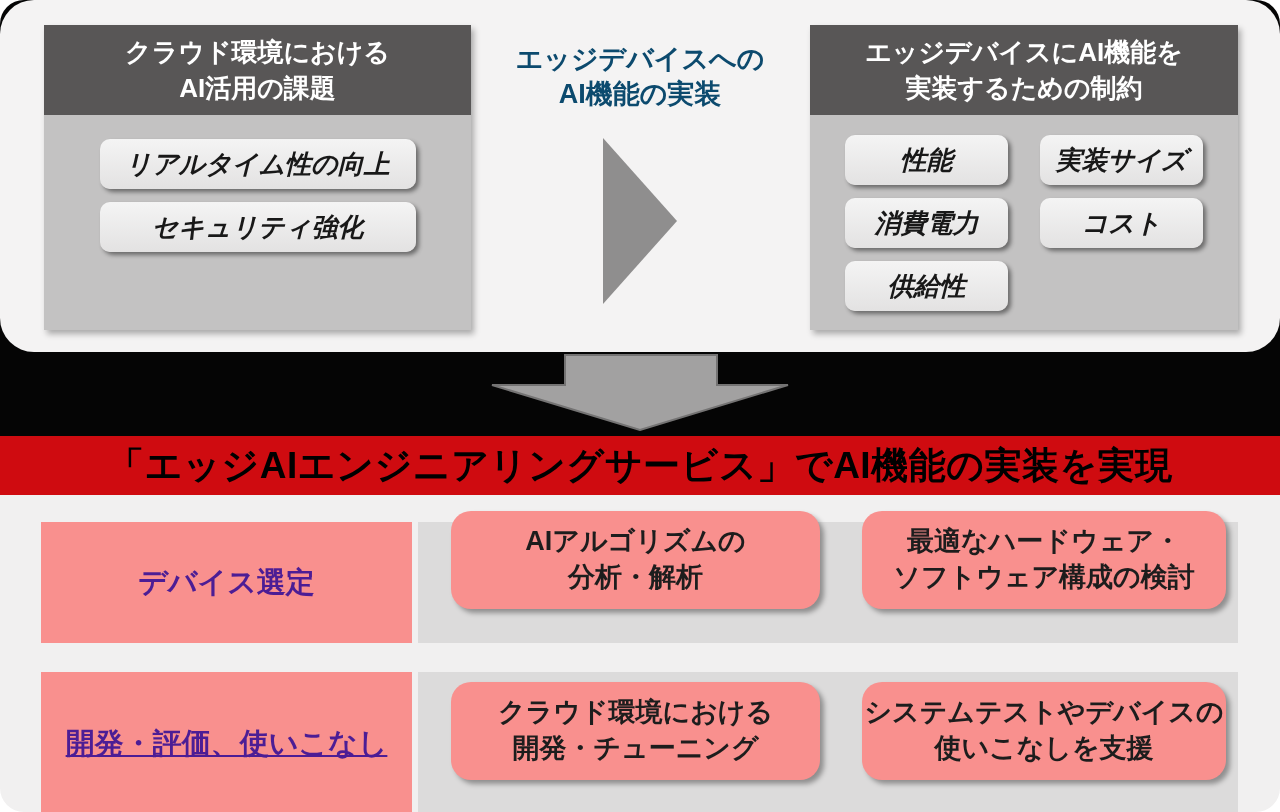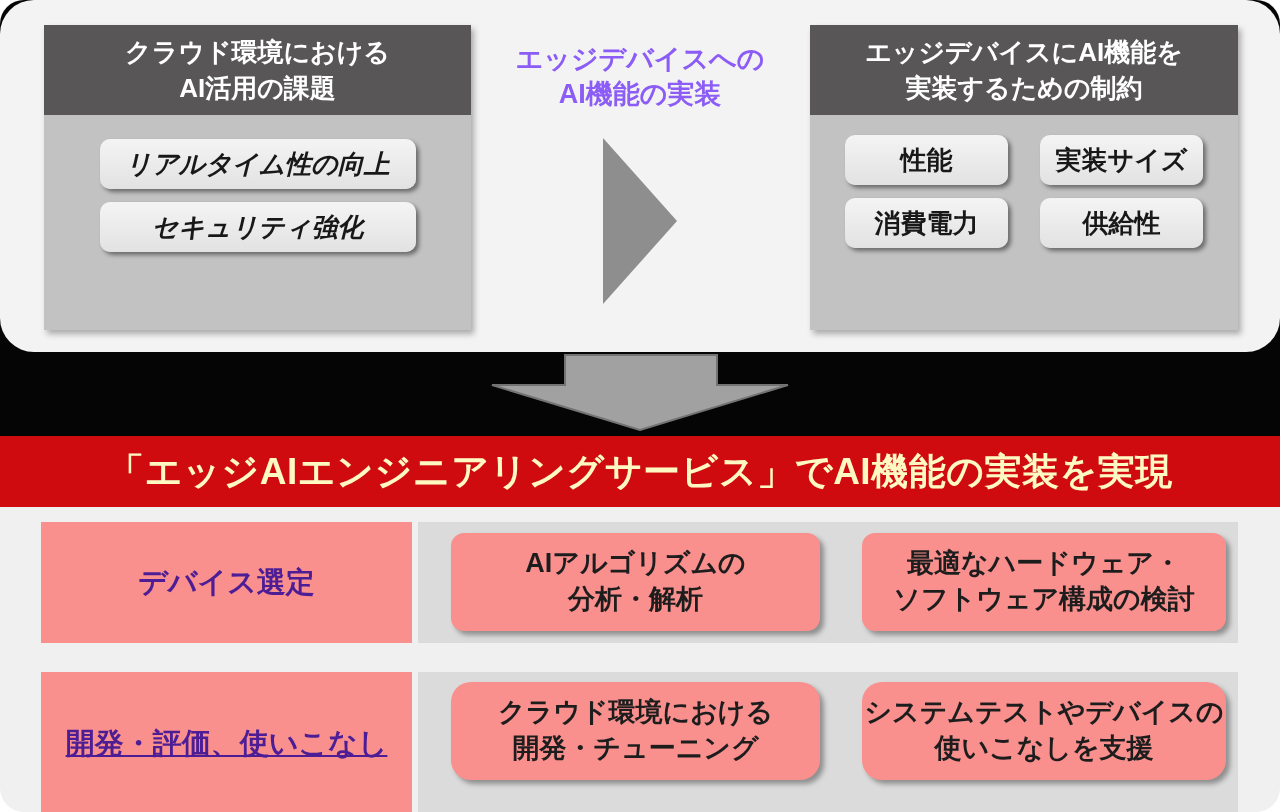--- a/index.html
+++ b/index.html
@@ -24,62 +24,62 @@
   .topic-box.right { left:810px; width:428px; }
   .topic-header {
     height:90px; background:#585656; color:#ffffff;
     display:flex; align-items:center; justify-content:center; text-align:center;
     font-size:26px; line-height:1.4;
   }
   .topic-body { height:215px; background:#c3c2c2; }
   .topic-body.stack { display:flex; flex-direction:column; align-items:center; padding-top:24px; gap:13px;font-style:italic; }
   .topic-body.grid {
     display:grid; grid-template-columns:163px 163px; grid-auto-rows:50px;
-    column-gap:32px; row-gap:13px; padding:20px 35px 0 35px; justify-content:center;
+    column-gap:32px; row-gap:13px; padding:20px 35px 0 35px; justify-content:center;font-style:italic;
   }
   .chip {
     width:316px; height:50px; border-radius:10px;
     background:linear-gradient(180deg,#f4f4f4,#e3e2e2);
     box-shadow:3px 3px 4px rgba(0,0,0,0.45);
     display:flex; align-items:center; justify-content:center;
     font-size:26px; color:#181818;
   }
   .chip.small { width:163px; }
 
   .middle-label {
     position:absolute; left:460px; top:42px; width:360px;
-    text-align:center; font-size:27px; line-height:1.3; color:#8b5cf6;
+    text-align:center; font-size:27px; line-height:1.3; color:#0c4a6e;
   }
   .right-arrow { position:absolute; left:601px; top:136px; }
   .down-arrow  { position:absolute; left:490px; top:351px; }
 
   
   .banner {
-    position:absolute; left:0; right:0; top:436px; height:71px;
-    background:#cf0b10; color:#fef9c3;
+    position:absolute; left:0; right:0; top:436px; height:59px;
+    background:#cf0b10; color:#000000;
     display:flex; align-items:center; justify-content:center;
     font-size:37px; letter-spacing:0.5px;
   }
 
   
   .row-label {
     position:absolute; left:41px; width:371px; background:#f9908e;
     display:flex; align-items:center; justify-content:center;
     font-size:29px; color:#4c1d95;
   }
   .row-band { position:absolute; left:418px; width:820px; background:#dcdbdb; }
   .row1 { top:522px; height:121px; }
   .row2 { top:672px; height:144px;text-decoration:underline; }
   .step {
     position:absolute; height:98px; border-radius:20px; background:#f9908e;
     box-shadow:4px 4px 5px rgba(0,0,0,0.35);
     display:flex; align-items:center; justify-content:center; text-align:center;
     font-size:27px; line-height:1.32; color:#1d1d1d;
   }
-  .step.r1 { top:533px;border-radius:13px; }
+  .step.r1 { top:511px; }
   .step.r2 { top:682px; }
   .step.c1 { left:451px; width:369px; }
   .step.c2 { left:862px; width:364px; }
 </style>
 </head>
 <body>
 
 <div class="figure">
 
   <div class="black-backdrop"></div>
@@ -102,20 +102,21 @@
       <polygon points="2,2 2,168 76,85" fill="#8f8e8e"></polygon>
     </svg>
 
     <div class="topic-box right">
       <div class="topic-header pre">エッジデバイスにAI機能を
 実装するための制約</div>
       <div class="topic-body grid">
         <div class="chip small">性能</div>
         <div class="chip small">実装サイズ</div>
         <div class="chip small">消費電力</div>
+        <div class="chip small">コスト</div>
         <div class="chip small">供給性</div>
       </div>
     </div>
 
   </div>
 
   <svg class="down-arrow" width="300" height="80" viewBox="0 0 300 80">
     <polygon points="75,4 227,4 227,34 298,34 150,79 2,34 75,34" fill="#a2a1a1" stroke="#747373" stroke-width="2"></polygon>
   </svg>
 

